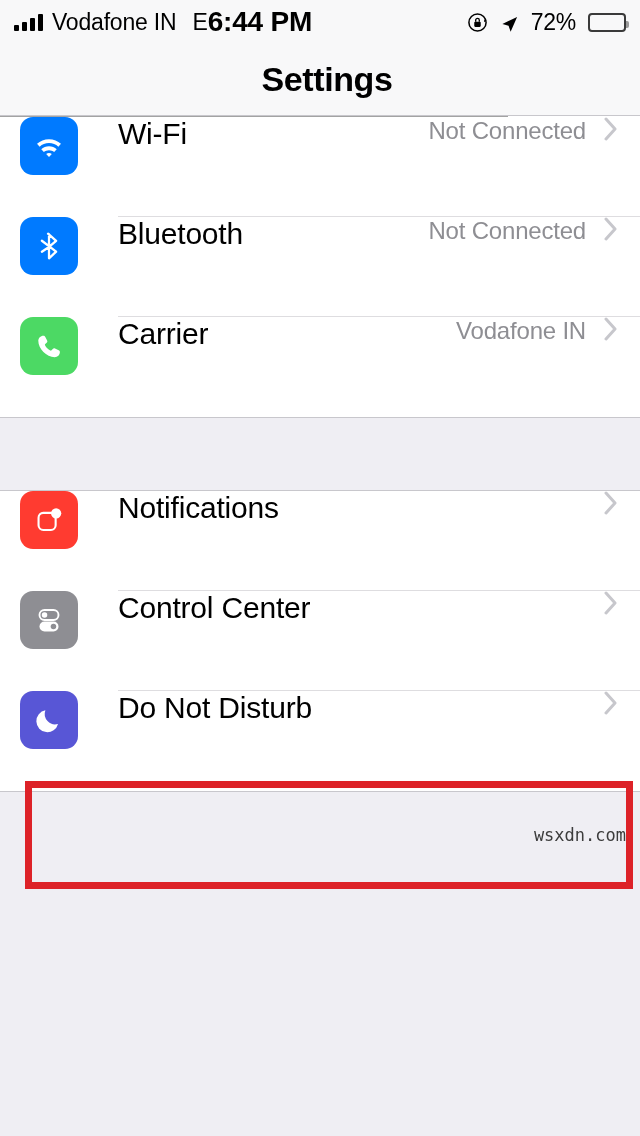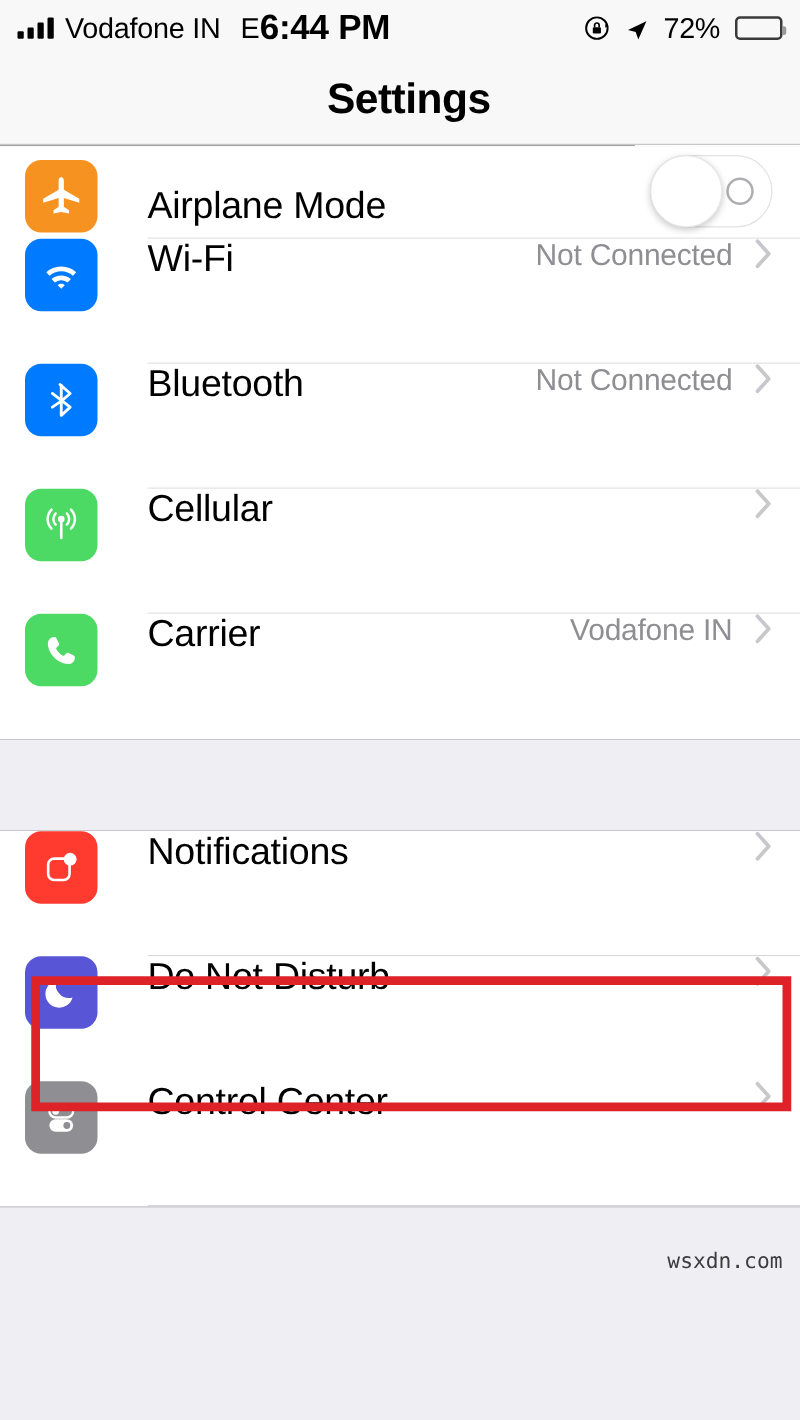--- a/index.html
+++ b/index.html
@@ -131,34 +131,20 @@
   </div>
 
   <div class="navbar">
     <span class="title">Settings</span>
   </div>
 
   <div class="content">
 
     <div class="group">
 
-      <div class="row clipped-top">
-        <span class="ic" style="background:#F69220;">
-          <svg viewBox="0 0 40 40" width="38" height="38">
-            <path d="M20 4c1.4 0 2.2 1.3 2.2 2.9v7.6l13 7.6v3.3l-13-4v7.4l4.3 3v2.8L20 33.3l-6.5 1.3v-2.8l4.3-3v-7.4l-13 4v-3.3l13-7.6V6.9C17.8 5.3 18.6 4 20 4z" fill="#fff"></path>
-          </svg>
-        </span>
-        <span class="label">Airplane Mode</span>
-        <span class="spacer"></span>
-        <span class="toggle">
-          <span class="offdot"></span>
-          <span class="knob"></span>
-        </span>
-        <span class="sep"></span>
-      </div>
 
       <div class="row">
         <span class="ic" style="background:#007AFF;">
           <svg viewBox="0 0 40 40" width="36" height="36">
             <path d="M20 12.5c5.1 0 9.8 1.9 13.3 5.1l-2.9 3.1C27.6 18.1 24 16.7 20 16.7s-7.6 1.4-10.4 4l-2.9-3.1C10.2 14.4 14.9 12.5 20 12.5z" fill="#fff"></path>
             <path d="M20 20.4c3.3 0 6.3 1.2 8.6 3.2l-2.9 3.1c-1.5-1.3-3.5-2.1-5.7-2.1s-4.2.8-5.7 2.1l-2.9-3.1c2.3-2 5.3-3.2 8.6-3.2z" fill="#fff"></path>
             <path d="M20 27.8c1.2 0 2.3.4 3.1 1.2L20 32.3l-3.1-3.3c.8-.8 1.9-1.2 3.1-1.2z" fill="#fff"></path>
           </svg>
         </span>
         <span class="label">Wi-Fi</span>
@@ -182,41 +168,20 @@
         <span class="spacer"></span>
         <span class="value">Not Connected</span>
         <span class="chev">
           <svg viewBox="0 0 14 24" width="14" height="24">
               <path d="M2 2 L11 12 L2 22" fill="none" stroke="#C7C7CC" stroke-width="3" stroke-linecap="round" stroke-linejoin="round"></path>
             </svg>
         </span>
         <span class="sep"></span>
       </div>
 
-      <div class="row">
-        <span class="ic" style="background:#4CD964;">
-          <svg viewBox="0 0 40 40" width="38" height="38">
-            <circle cx="20" cy="15" r="2.8" fill="#fff"></circle>
-            <path d="M20 17.5 L20 31" stroke="#fff" stroke-width="2.2" stroke-linecap="round"></path>
-            <path d="M15.3 10.3a6.6 6.6 0 0 0 0 9.4" fill="none" stroke="#fff" stroke-width="2.1" stroke-linecap="round"></path>
-            <path d="M24.7 10.3a6.6 6.6 0 0 1 0 9.4" fill="none" stroke="#fff" stroke-width="2.1" stroke-linecap="round"></path>
-            <path d="M11.8 7a11.4 11.4 0 0 0 0 16" fill="none" stroke="#fff" stroke-width="2.1" stroke-linecap="round"></path>
-            <path d="M28.2 7a11.4 11.4 0 0 1 0 16" fill="none" stroke="#fff" stroke-width="2.1" stroke-linecap="round"></path>
-          </svg>
-        </span>
-        <span class="label">Cellular</span>
-        <span class="spacer"></span>
-        <span class="value"></span>
-        <span class="chev">
-          <svg viewBox="0 0 14 24" width="14" height="24">
-              <path d="M2 2 L11 12 L2 22" fill="none" stroke="#C7C7CC" stroke-width="3" stroke-linecap="round" stroke-linejoin="round"></path>
-            </svg>
-        </span>
-        <span class="sep"></span>
-      </div>
 
 
       <div class="row last">
         <span class="ic" style="background:#4CD964;">
           <svg viewBox="0 0 40 40" width="36" height="36">
             <path d="M13.8 8.5c1 0 1.6.4 2.1 1.4l2 4c.5 1 .3 1.8-.5 2.5l-1.6 1.4c-.4.4-.5.8-.2 1.3 1.3 2.6 3.3 4.6 5.9 5.9.5.3.9.2 1.3-.2l1.4-1.6c.7-.8 1.5-1 2.5-.5l4 2c1 .5 1.4 1.1 1.4 2.1 0 3.2-2.6 5.7-5.8 5.7-9 0-18.2-9.2-18.2-18.2 0-3.2 2.5-5.8 5.7-5.8z" fill="#fff"></path>
           </svg>
         </span>
         <span class="label">Carrier</span>
         <span class="spacer"></span>
@@ -245,56 +210,56 @@
         <span class="spacer"></span>
         <span class="value"></span>
         <span class="chev">
           <svg viewBox="0 0 14 24" width="14" height="24">
               <path d="M2 2 L11 12 L2 22" fill="none" stroke="#C7C7CC" stroke-width="3" stroke-linecap="round" stroke-linejoin="round"></path>
             </svg>
         </span>
         <span class="sep"></span>
       </div>
 
-      <div class="row last">
-        <span class="ic" style="background:#5856D6;">
-          <svg viewBox="0 0 40 40" width="38" height="38">
-            <path d="M29.5 24.2A11 11 0 0 1 16.2 9.8a11.6 11.6 0 1 0 13.3 14.4z" fill="#fff"></path>
-          </svg>
-        </span>
-        <span class="label">Do Not Disturb</span>
-        <span class="spacer"></span>
-        <span class="value"></span>
-        <span class="chev">
-          <svg viewBox="0 0 14 24" width="14" height="24">
-              <path d="M2 2 L11 12 L2 22" fill="none" stroke="#C7C7CC" stroke-width="3" stroke-linecap="round" stroke-linejoin="round"></path>
-            </svg>
-        </span>
-
-      </div>
-
       <div class="row">
         <span class="ic" style="background:#8E8E93;">
           <svg viewBox="0 0 40 40" width="38" height="38">
             <rect x="10" y="9.5" width="20" height="10.5" rx="5.25" fill="none" stroke="#fff" stroke-width="2"></rect>
             <circle cx="15.3" cy="14.75" r="2.9" fill="#fff"></circle>
             <rect x="10" y="21.5" width="20" height="10.5" rx="5.25" fill="#fff"></rect>
             <circle cx="24.7" cy="26.75" r="2.9" fill="#8E8E93"></circle>
           </svg>
         </span>
         <span class="label">Control Center</span>
         <span class="spacer"></span>
         <span class="value"></span>
         <span class="chev">
           <svg viewBox="0 0 14 24" width="14" height="24">
               <path d="M2 2 L11 12 L2 22" fill="none" stroke="#C7C7CC" stroke-width="3" stroke-linecap="round" stroke-linejoin="round"></path>
             </svg>
         </span>
         <span class="sep"></span>
       </div>
+
+      <div class="row last">
+        <span class="ic" style="background:#5856D6;">
+          <svg viewBox="0 0 40 40" width="38" height="38">
+            <path d="M29.5 24.2A11 11 0 0 1 16.2 9.8a11.6 11.6 0 1 0 13.3 14.4z" fill="#fff"></path>
+          </svg>
+        </span>
+        <span class="label">Do Not Disturb</span>
+        <span class="spacer"></span>
+        <span class="value"></span>
+        <span class="chev">
+          <svg viewBox="0 0 14 24" width="14" height="24">
+              <path d="M2 2 L11 12 L2 22" fill="none" stroke="#C7C7CC" stroke-width="3" stroke-linecap="round" stroke-linejoin="round"></path>
+            </svg>
+        </span>
+
+      </div>
     </div>
 
     <div class="tail">
       <span class="watermark">wsxdn.com</span>
     </div>
   </div>
 
   <div class="annot" style="left: 25px; top: 781px; width: 608px; height: 108px; border-color: rgb(221, 34, 40);"></div>
 
 </div>

